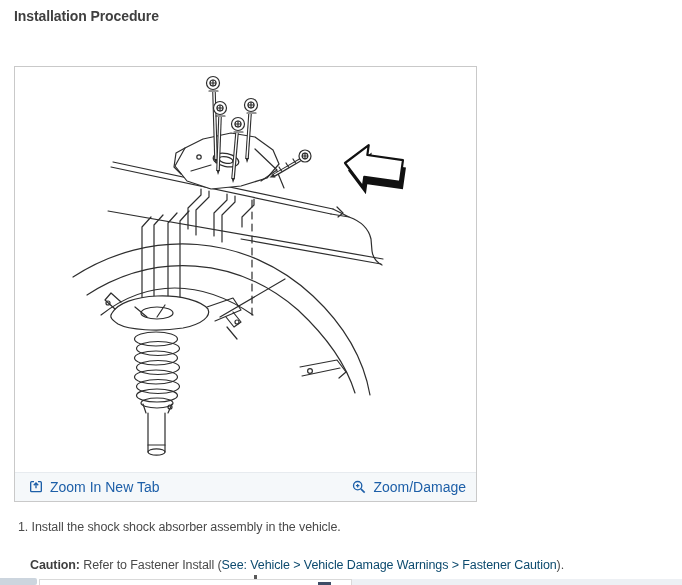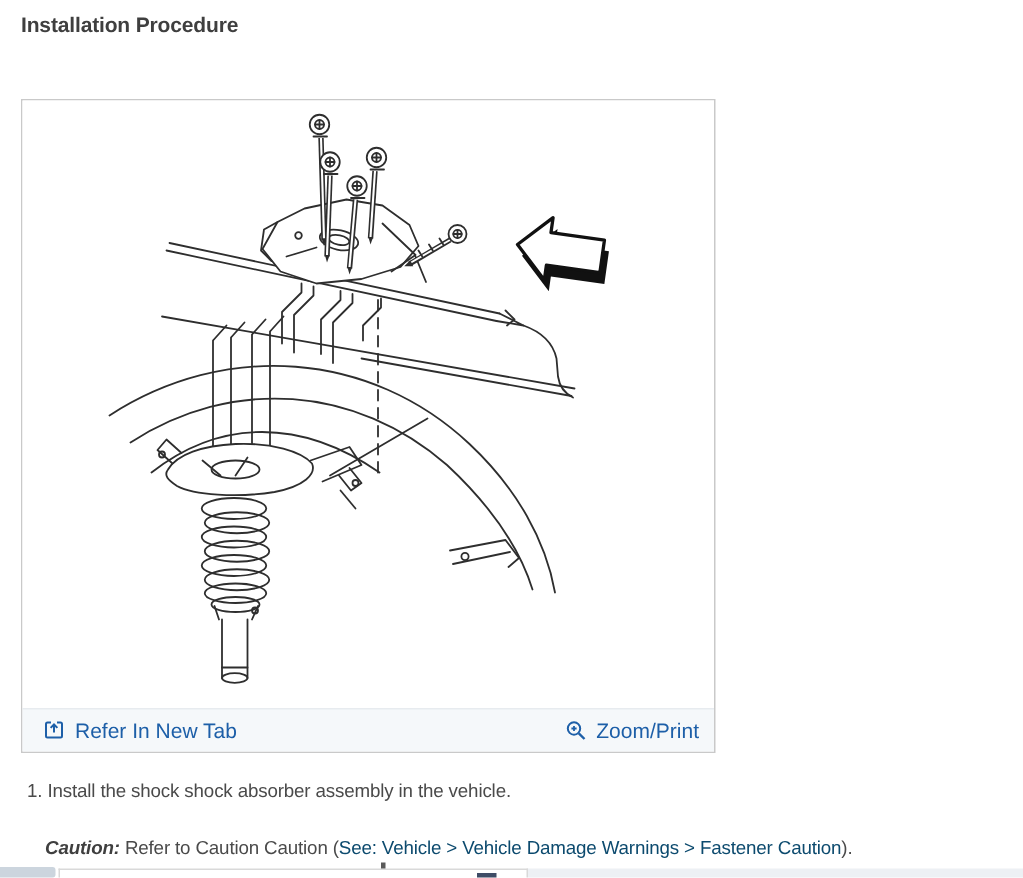--- a/index.html
+++ b/index.html
@@ -32,21 +32,21 @@
   }
   .fig-link svg{display:block;}
   .step-line{
     position:absolute;left:18px;top:520px;
     font-size:12.5px;color:#4a4a4a;letter-spacing:-0.1px;
   }
   .caution-line{
     position:absolute;left:30px;top:558px;
     font-size:12.5px;color:#4a4a4a;letter-spacing:-0.1px;white-space:nowrap;
   }
-  .caution-label{font-weight:bold;color:#3f3f3f;font-style:italic;}
+  .caution-label{font-weight:bold;color:#3f3f3f;}
   .caution-link{color:#0c4a6e;text-decoration:none;cursor:pointer;}
   
   .cutoff-gray{
     position:absolute;left:0;top:578px;width:37px;height:7px;
     background:#ccd5de;border-radius:0 2px 2px 0;
   }
   .cutoff-nextbox{
     position:absolute;left:39px;top:579px;width:313px;height:6px;
     background:#ffffff;border:1px solid #d9d9d9;border-bottom:none;box-sizing:border-box;
   }
@@ -213,39 +213,39 @@
       </g>
     </svg>
   </div>
 
   <div class="fig-footer">
     <a class="fig-link">
       <svg width="16" height="16" viewBox="0 0 24 24">
         <path d="M9,4 H5.5 Q4,4 4,5.5 V17.5 Q4,19 5.5,19 H18.5 Q20,19 20,17.5 V5.5 Q20,4 18.5,4 H15" fill="none" stroke="#1d5fa8" stroke-width="2"></path>
         <path d="M12,14 V6 M8.6,9.4 L12,6 L15.4,9.4" fill="none" stroke="#1d5fa8" stroke-width="2"></path>
       </svg>
-      <span>Refer In New Tab</span>
+      <span>Zoom In New Tab</span>
     </a>
     <a class="fig-link">
       <svg width="16" height="16" viewBox="0 0 24 24">
         <circle cx="10" cy="10" r="6.2" fill="none" stroke="#1d5fa8" stroke-width="2"></circle>
         <path d="M14.8,14.8 L20.5,20.5" stroke="#1d5fa8" stroke-width="2.4"></path>
         <path d="M10,7.4 V12.6 M7.4,10 H12.6" stroke="#1d5fa8" stroke-width="1.8"></path>
       </svg>
-      <span>Zoom/Print</span>
+      <span>Zoom/Damage</span>
     </a>
   </div>
 </div>
 
 <div class="step-line">
   <span>1.</span>
   <span>Install the shock shock absorber assembly in the vehicle.</span>
 </div>
 
 <div class="caution-line">
-  <span class="caution-label">Caution:</span><span> Refer to Caution Caution (</span><a class="caution-link">See: Vehicle &gt; Vehicle Damage Warnings &gt; Fastener Caution</a><span>).</span>
+  <span class="caution-label">Caution:</span><span> Refer to Fastener Install (</span><a class="caution-link">See: Vehicle &gt; Vehicle Damage Warnings &gt; Fastener Caution</a><span>).</span>
 </div>
 
 <div class="cutoff-gray"></div>
 <div class="cutoff-nextbox"></div>
 <div class="cutoff-rest"></div>
 <div class="cutoff-dark"></div>
 <div class="cutoff-dot"></div>
 
 </body></html>

